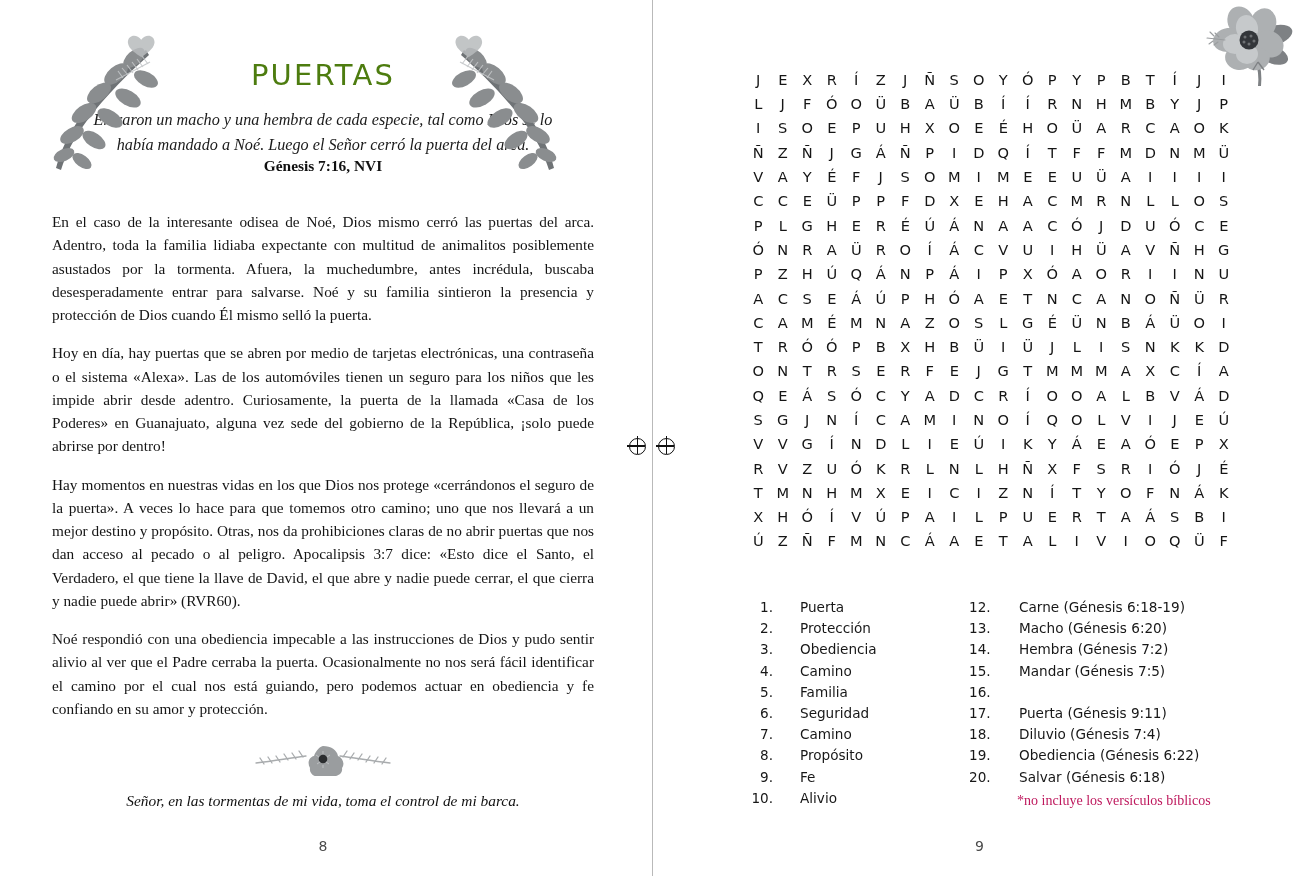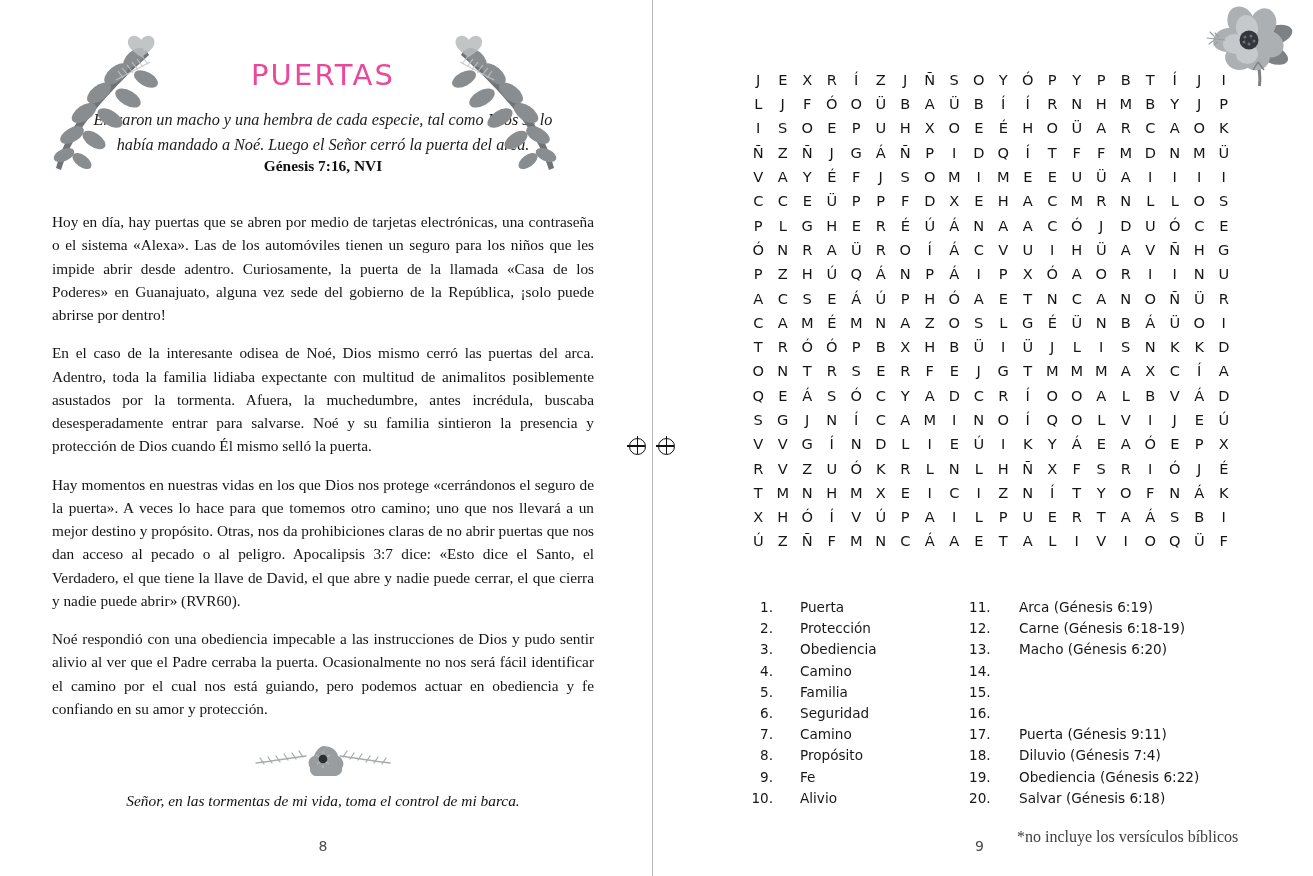--- a/index.html
+++ b/index.html
@@ -69,21 +69,21 @@
     margin: 0;
     padding-top: 28px;
     height: 168px;
   }
   .chapter-title {
     text-align: center;
     font-family: "DejaVu Sans", sans-serif;
     font-weight: 400;
     font-size: 29px;
     letter-spacing: 2.2px;
-    color: #ec4899;
+    color: #4d7c0f;
     margin: 30px 0 0 0;
   }
   .verse {
     text-align: center;
     font-family: "Liberation Serif", serif;
     font-style: italic;
     font-size: 16.2px;
     line-height: 1.52;
     color: #1a1a1a;
     margin: 16px auto 0 auto;
@@ -199,23 +199,23 @@
   }
   .wl-num-b {
     width: 25px;
     text-align: left;
     padding-right: 5px;
     flex: none;
   }
   .wl-text { flex: 1; margin-left: 20px; }
   .wl-note {
     font-family: "Liberation Serif", serif;
-    font-size: 16px;
-    color: #404040;
-    margin-top: 19px;
+    font-size: 14px;
+    color: #be185d;
+    margin-top: 5px;
     margin-left: 48px;
   }
 </style>
 </head>
 <body>
 
 <div class="spread">
 
   <div class="page page-left">
 
@@ -268,22 +268,22 @@
           <path d="M110 46 L104 38 M105 49 L99 41 M100 52 L94 44 M95 55 L89 47 M90 57 L84 50 M85 60 L80 53"></path>
         </g>
       </svg>
 
       <h1 class="chapter-title">PUERTAS</h1>
       <div class="verse">Entraron un macho y una hembra de cada especie, tal como Dios se lo había mandado a Noé. Luego el Señor cerró la puerta del arca.</div>
       <div class="verse-ref">Génesis 7:16, NVI</div>
     </div>
 
     <div class="body-text">
+      <p>En el caso de la interesante odisea de Noé, Dios mismo cerró las puertas del arca. Adentro, toda la familia lidiaba expectante con multitud de animalitos posiblemente asustados por la tormenta. Afuera, la muchedumbre, antes incrédula, buscaba desesperadamente entrar para salvarse. Noé y su familia sintieron la presencia y protección de Dios cuando Él mismo selló la puerta.</p>
       <p>Hoy en día, hay puertas que se abren por medio de tarjetas electrónicas, una contraseña o el sistema «Alexa». Las de los automóviles tienen un seguro para los niños que les impide abrir desde adentro. Curiosamente, la puerta de la llamada «Casa de los Poderes» en Guanajuato, alguna vez sede del gobierno de la República, ¡solo puede abrirse por dentro!</p>
-      <p>En el caso de la interesante odisea de Noé, Dios mismo cerró las puertas del arca. Adentro, toda la familia lidiaba expectante con multitud de animalitos posiblemente asustados por la tormenta. Afuera, la muchedumbre, antes incrédula, buscaba desesperadamente entrar para salvarse. Noé y su familia sintieron la presencia y protección de Dios cuando Él mismo selló la puerta.</p>
       <p>Hay momentos en nuestras vidas en los que Dios nos protege «cerrándonos el seguro de la puerta». A veces lo hace para que tomemos otro camino; uno que nos llevará a un mejor destino y propósito. Otras, nos da prohibiciones claras de no abrir puertas que nos dan acceso al pecado o al peligro. Apocalipsis 3:7 dice: «Esto dice el Santo, el Verdadero, el que tiene la llave de David, el que abre y nadie puede cerrar, el que cierra y nadie puede abrir» (RVR60).</p>
       <p>Noé respondió con una obediencia impecable a las instrucciones de Dios y pudo sentir alivio al ver que el Padre cerraba la puerta. Ocasionalmente no nos será fácil identificar el camino por el cual nos está guiando, pero podemos actuar en obediencia y fe confiando en su amor y protección.</p>
     </div>
 
     <div class="divider-wrap">
       <svg width="150" height="34" viewBox="0 0 150 34">
         <g stroke="#a9acae" stroke-width="1.3" fill="none" stroke-linecap="round">
           <path d="M8 21 C26 19 42 16 58 14"></path>
           <path d="M16 22 L12 16 M24 21 L20 15 M32 20 L28 14 M40 18 L36 12 M48 17 L44 11 M55 15 L51 9"></path>
           <path d="M142 21 C124 19 108 16 92 14"></path>
@@ -820,37 +820,35 @@
           <div class="wl-item">
             <span class="wl-num">9.</span>
             <span class="wl-text">Fe</span>
           </div>
           <div class="wl-item">
             <span class="wl-num">10.</span>
             <span class="wl-text">Alivio</span>
           </div>
         </div>
       <div class="wl-col-b">
-        <div class="wl-item">
-            <span class="wl-num-b">11.</span>
-            <span class="wl-text">Arca (Génesis 6:19)</span>
-          </div>
           <div class="wl-item">
             <span class="wl-num-b">12.</span>
             <span class="wl-text">Carne (Génesis 6:18-19)</span>
           </div>
           <div class="wl-item">
             <span class="wl-num-b">13.</span>
             <span class="wl-text">Macho (Génesis 6:20)</span>
           </div>
           <div class="wl-item">
             <span class="wl-num-b">14.</span>
+            <span class="wl-text">Hembra (Génesis 7:2)</span>
           </div>
           <div class="wl-item">
             <span class="wl-num-b">15.</span>
+            <span class="wl-text">Mandar (Génesis 7:5)</span>
           </div>
           <div class="wl-item">
             <span class="wl-num-b">16.</span>
           </div>
           <div class="wl-item">
             <span class="wl-num-b">17.</span>
             <span class="wl-text">Puerta (Génesis 9:11)</span>
           </div>
           <div class="wl-item">
             <span class="wl-num-b">18.</span>

